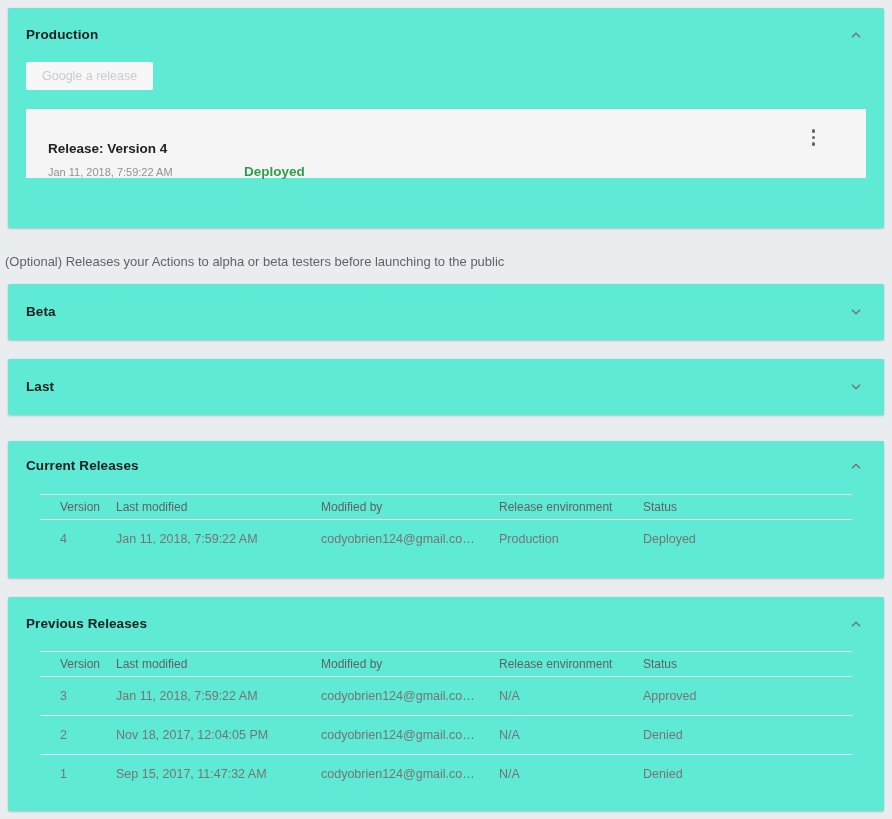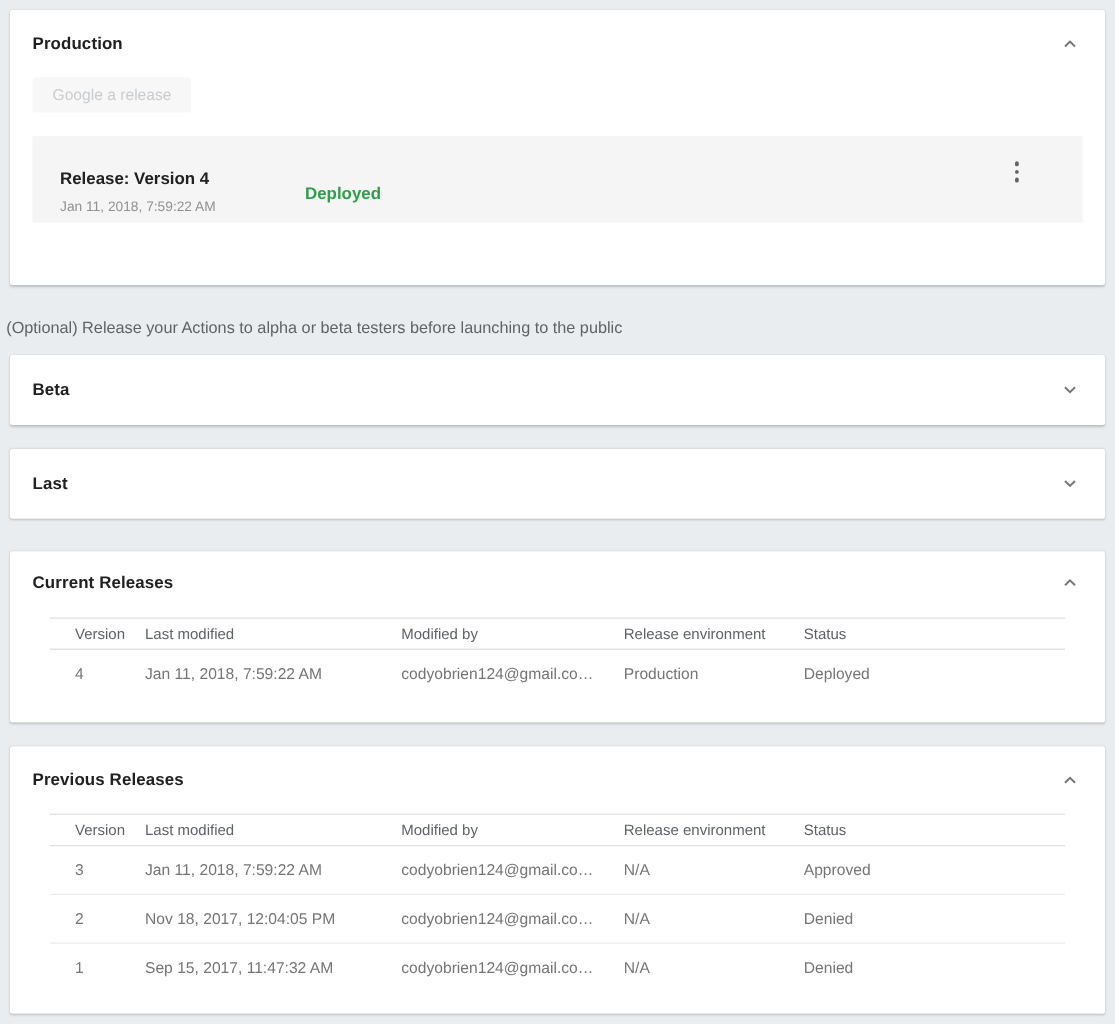--- a/index.html
+++ b/index.html
@@ -4,21 +4,21 @@
 <style>
   * { box-sizing: border-box; margin: 0; padding: 0; }
   html, body { width: 892px; height: 819px; }
   body {
     background: #e9edf0;
     font-family: "Liberation Sans", sans-serif;
     overflow: hidden;
   }
   .page { padding: 8px; width: 892px; }
   .card {
-    background: #ffffff;
+    background: #5eead4;
     border-radius: 2px;
     box-shadow: 0 1px 2px rgba(60,64,67,.25), 0 0 1px rgba(60,64,67,.12);
   }
   .panel-title {
     font-size: 13.5px;
     font-weight: bold;
     color: #212121;
     letter-spacing: .1px;
     line-height: 14px;
   }
@@ -46,21 +46,21 @@
     cursor: default;
   }
   .release-strip {
     position: relative;
     margin-top: 19px;
     margin-right: -4px;
     height: 69px;
     background: #f5f5f5;
     padding: 21px 0 0 22px;
     display: flex;
-    align-items: center;
+    align-items: flex-end;
   }
   .rel-left { width: 196px; }
   .rel-name { font-size: 13.5px; font-weight: bold; color: #212121; line-height: 13px; }
   .rel-date { margin-top: 11px; font-size: 11px; color: #8f9193; }
   .rel-status { font-size: 13.5px; font-weight: bold; line-height: 13px; }
   .kebab {
     position: absolute;
     top: 18px;
     right: 49px;
     display: flex;
@@ -128,21 +128,21 @@
       </div>
       <div class="rel-status" style="color:#2e9e4c">Deployed</div>
       <span class="kebab">
           <i></i>
           <i></i>
           <i></i>
         </span>
     </div>
   </section>
 
-  <p class="note">(Optional) Release your Actions to alpha or beta testers before launching to the public</p>
+  <p class="note">(Optional) Releases your Actions to alpha or beta testers before launching to the public</p>
 
   <section class="card panel-collapsed">
     <h2 class="panel-title">Beta</h2>
     <span class="chev">
       <svg width="12" height="8" viewBox="0 0 12 8">
           <path d="M2 1.8 L6 5.8 L10 1.8" fill="none" stroke="#757575" stroke-width="1.5"></path>
         </svg>
     </span>
   </section>
 

